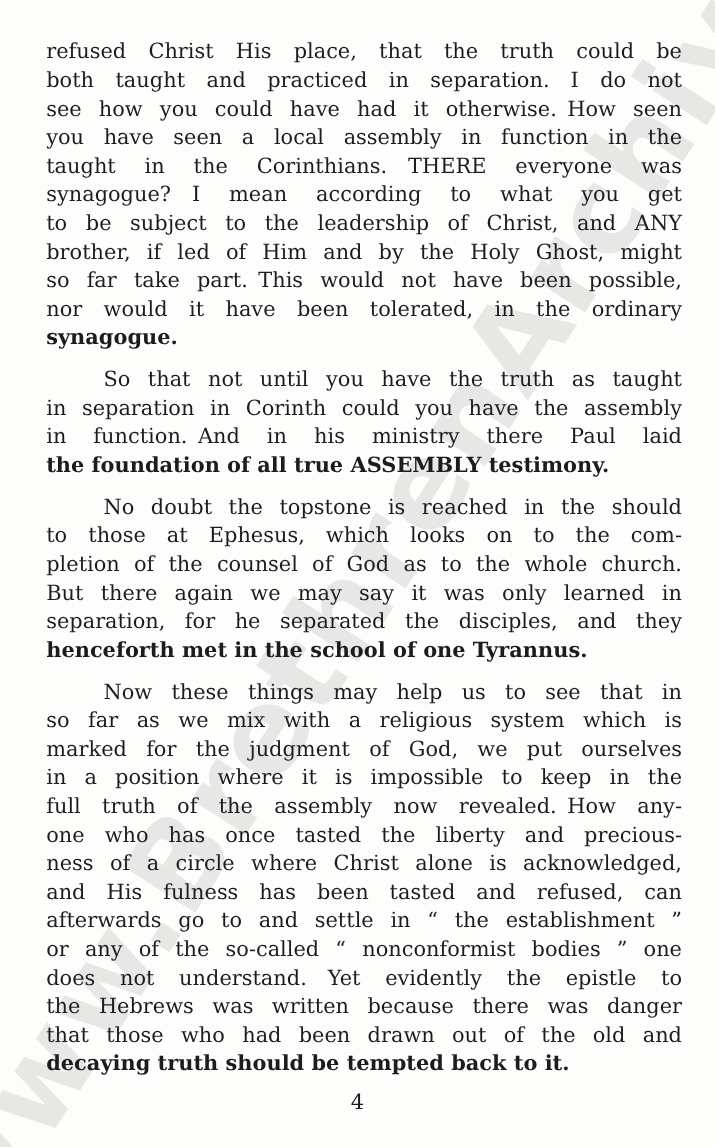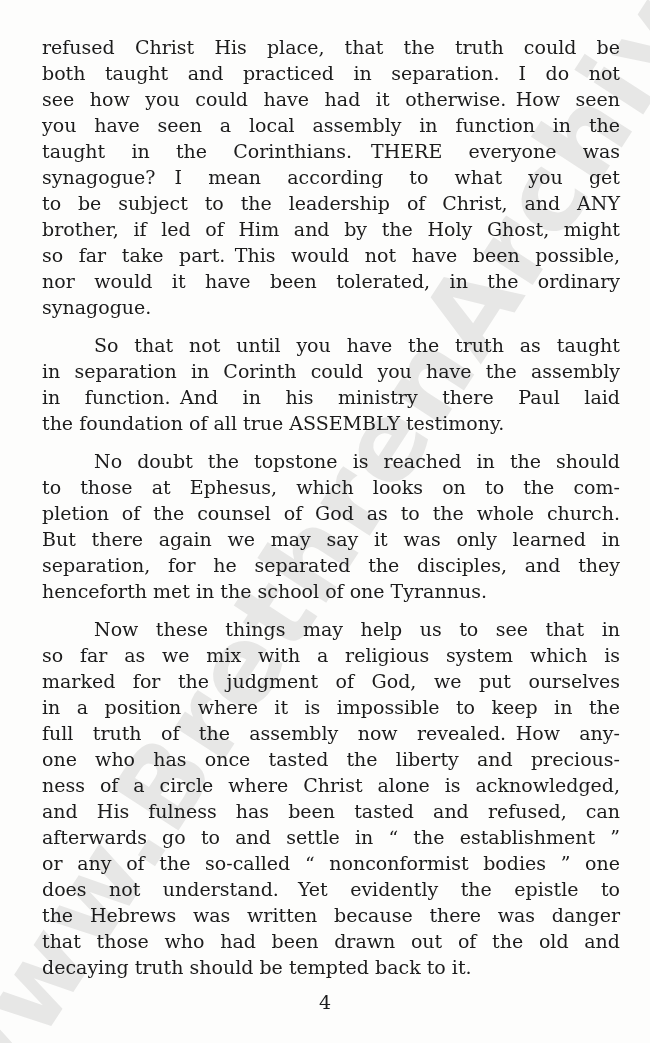--- a/index.html
+++ b/index.html
@@ -34,20 +34,21 @@
     line-height:26px;
   }
   .paragraph{margin:0 0 0 0;}
   .paragraph + .paragraph{margin-top:12px;}
   .line{
     text-align:justify;
     text-align-last:justify;
   }
   .line.last{
     text-align-last:left;
+    font-weight:bold;
   }
   .paragraph.indent .line:first-child{
     text-indent:52px;
   }
   .page-number{
     position:relative;
     text-align:center;
     margin-top:9px;
     font-size:19px;
     line-height:26px;

